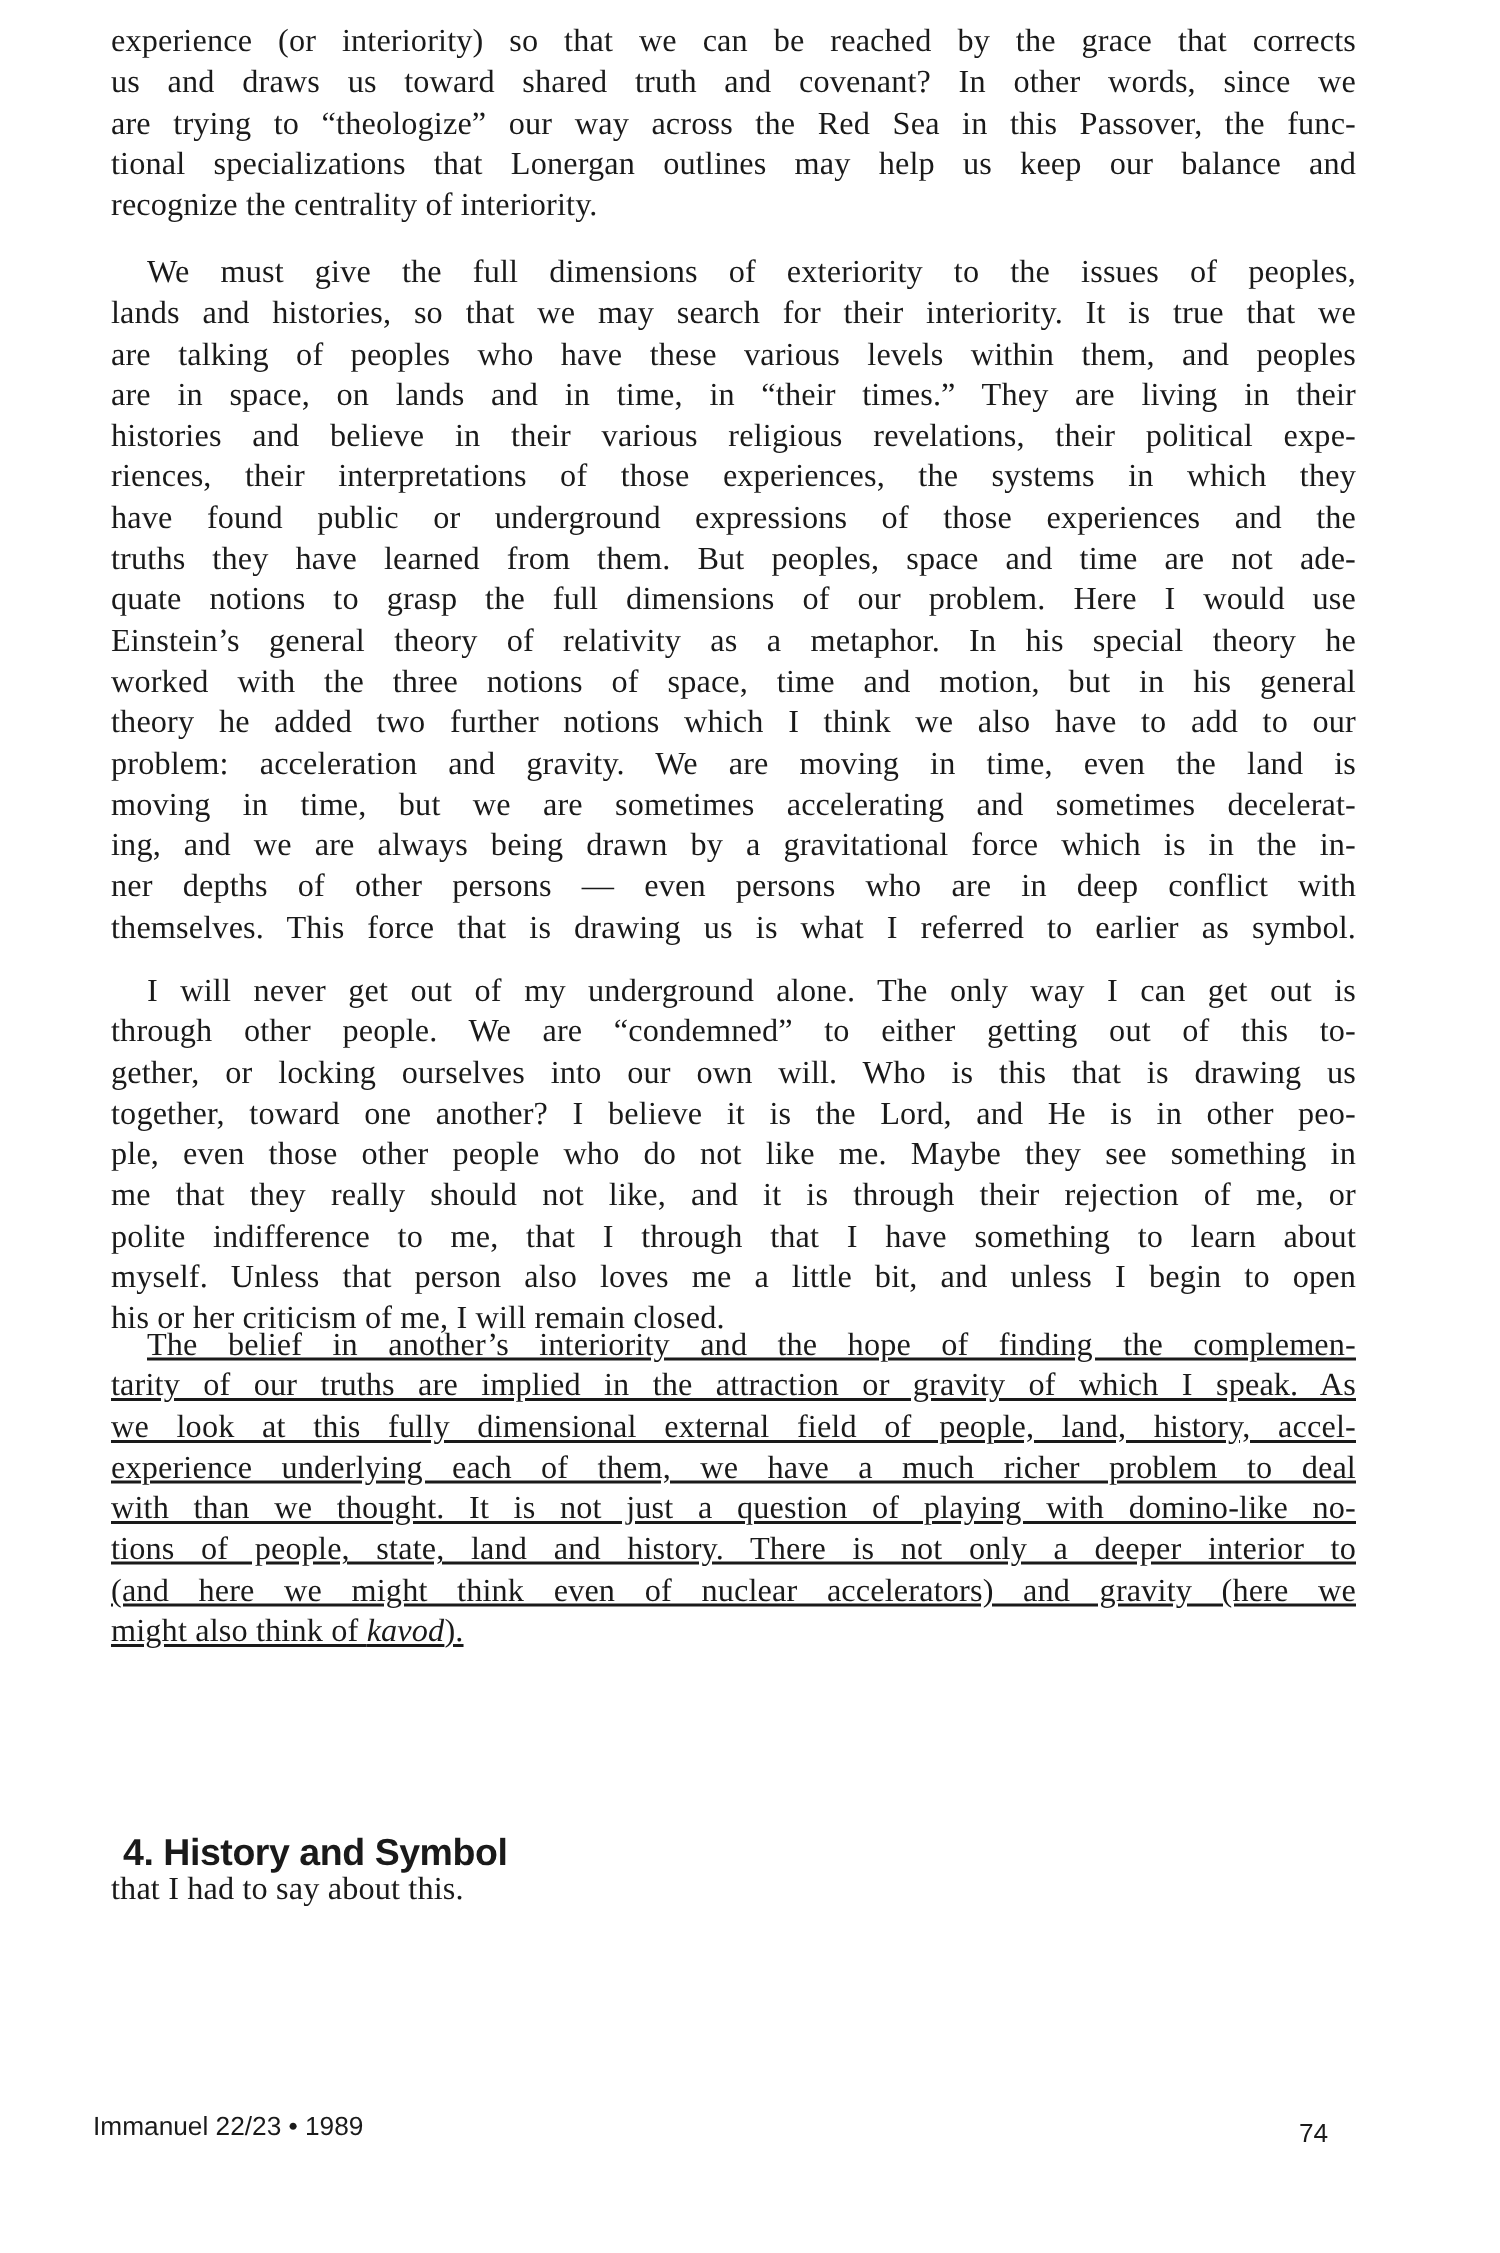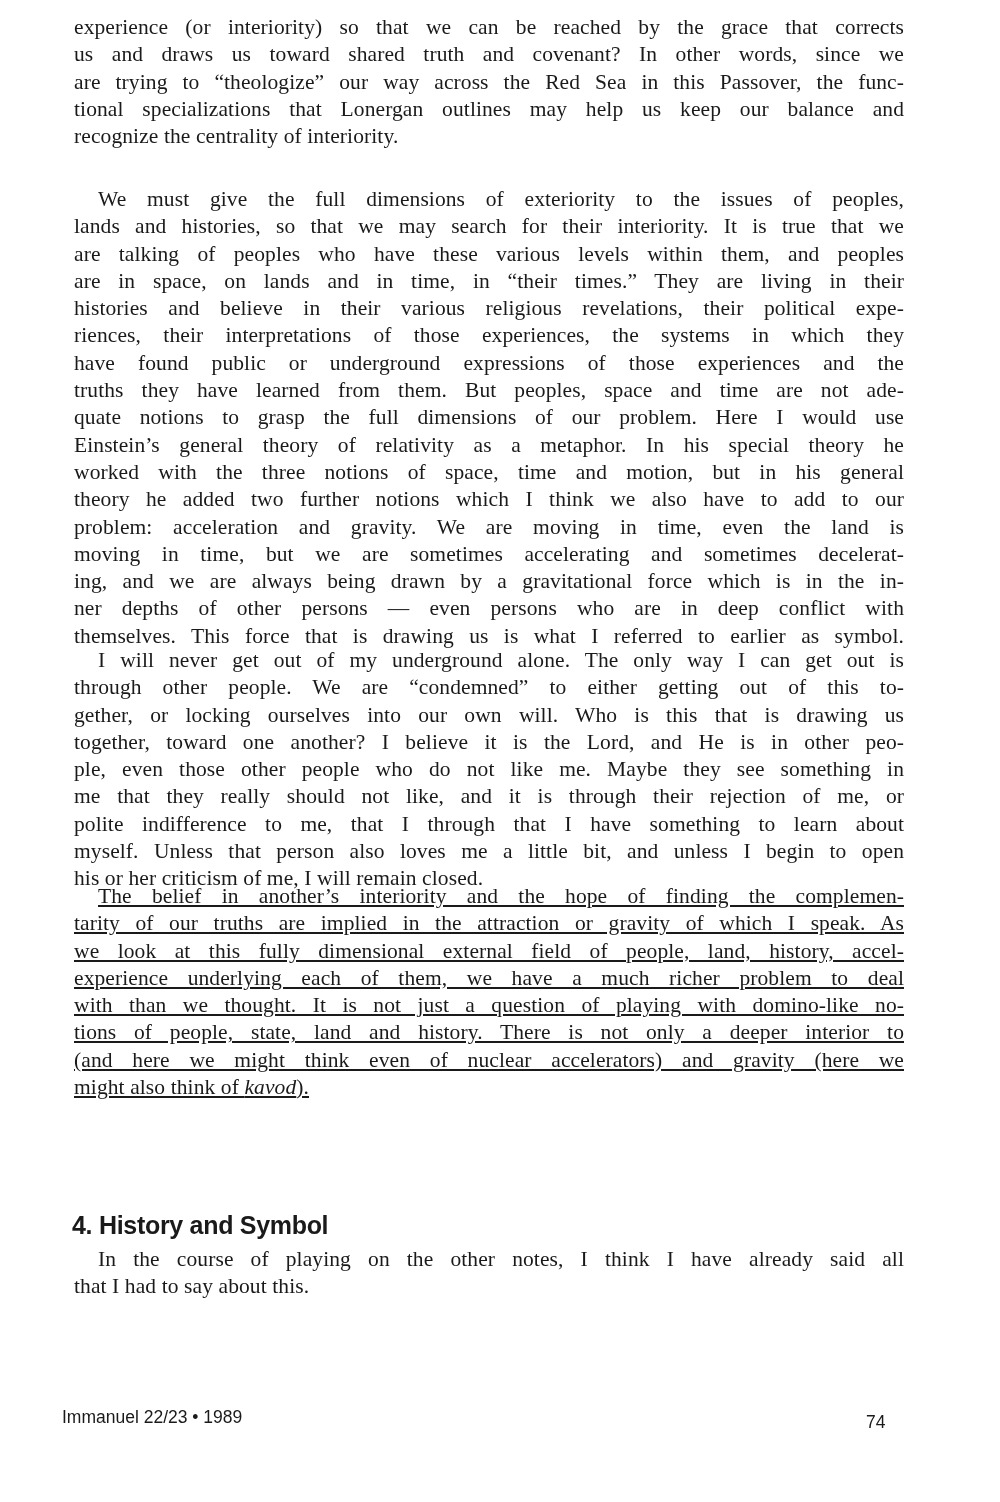--- a/index.html
+++ b/index.html
@@ -11,21 +11,21 @@
       font-size: 21.5px;
     }
     .line {
       display: block; height: 27.3px; line-height: 27.3px;
       white-space: nowrap; text-align: justify; text-align-last: justify;
       letter-spacing: 0.1px;
     }
     .line.last { text-align-last: left; }
     .line.indent { padding-left: 24px; }
     .para1 { top: 14px; }
-    .para2 { top: 186px; }
+    .para2 { top: 168px; }
     .para3 { top: 647px; }
     .para4 { top: 883px; text-decoration: underline; }
     .heading {
       position: absolute; left: 66px; top: 1205px;
       font-family: "Liberation Sans", "DejaVu Sans", sans-serif;
       font-weight: bold; font-size: 25px; letter-spacing: -0.3px;
     }
     .para5 { top: 1246px; }
     .footer-left {
       position: absolute; left: 62px; top: 1407px;
@@ -88,23 +88,22 @@
     <span class="line indent">The belief in another’s interiority and the hope of finding the complemen-</span>
     <span class="line">tarity of our truths are implied in the attraction or gravity of which I speak. As</span>
     <span class="line">we look at this fully dimensional external field of people, land, history, accel-</span>
     <span class="line">experience underlying each of them, we have a much richer problem to deal</span>
     <span class="line">with than we thought. It is not just a question of playing with domino-like no-</span>
     <span class="line">tions of people, state, land and history. There is not only a deeper interior to</span>
     <span class="line">(and here we might think even of nuclear accelerators) and gravity (here we</span>
     <span class="line last"><span>might also think of </span><em>kavod</em><span>).</span></span>
   </div>
 
-  <h2 class="heading" style="margin:6px;text-align:right;">4. History and Symbol</h2>
+  <h2 class="heading" style="margin:16px;text-align:right;">4. History and Symbol</h2>
 
   <div class="body-text para5">
-    <span class="line indent">In the course of playing on the other notes, I think I have already said all</span>
     <span class="line last">that I had to say about this.</span>
   </div>
 
   <div class="footer-left">Immanuel 22/23 • 1989</div>
   <div class="footer-right">74</div>
 
 </div>
 
 </body></html>

